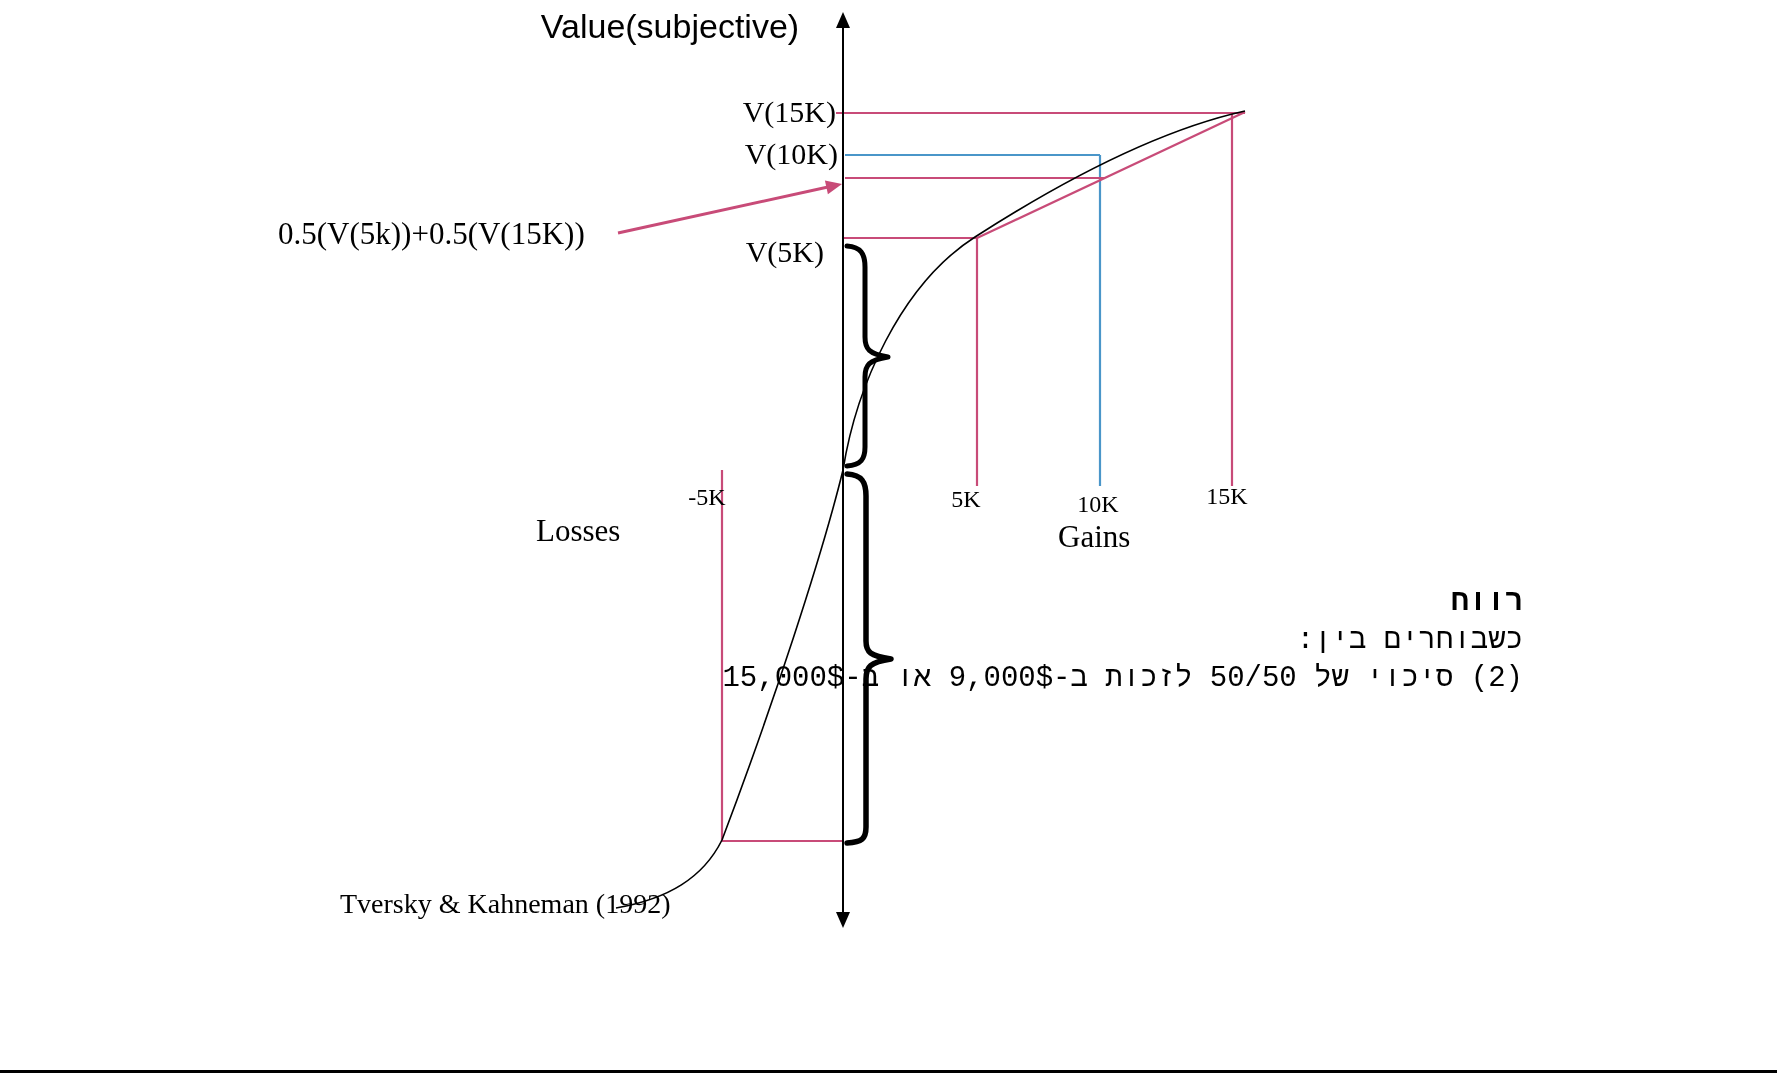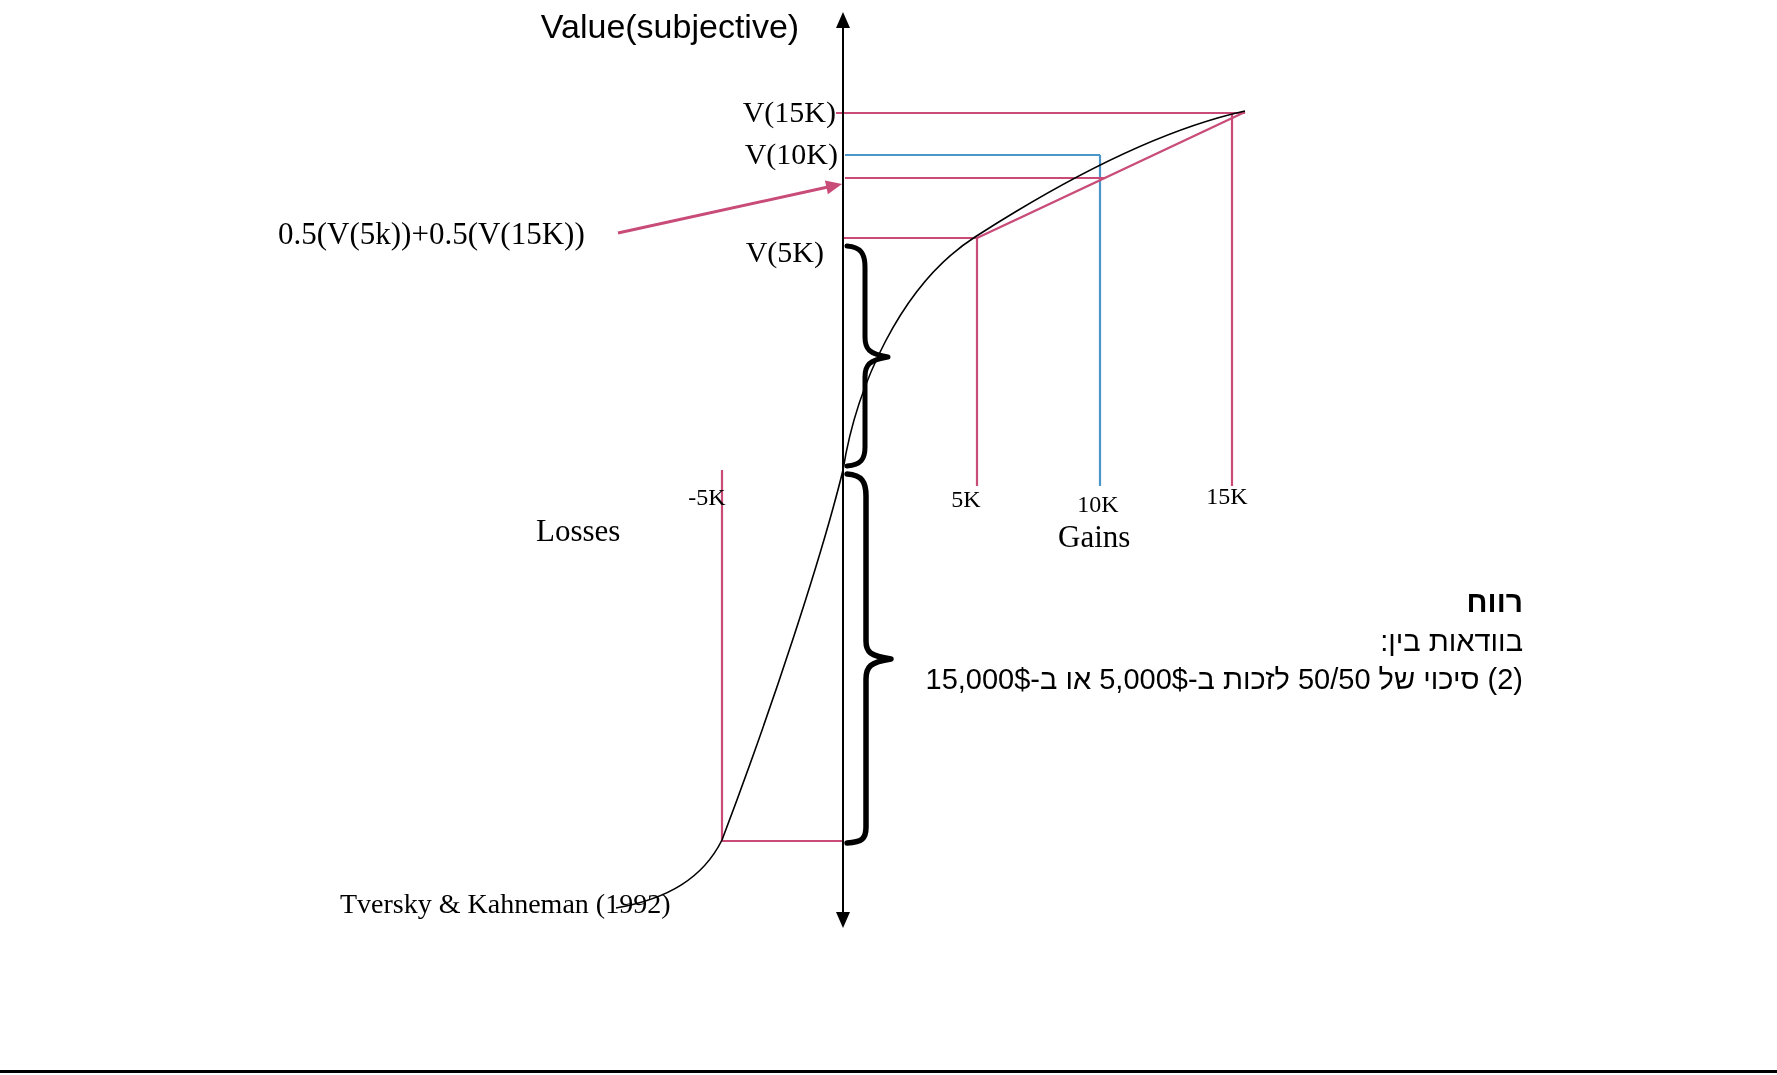--- a/index.html
+++ b/index.html
@@ -20,21 +20,21 @@
   .fs28{font-size:28px;}
   .fs24{font-size:24px;}
   .hebrew{
     position:absolute;
     top:583px;right:254px;
     direction:rtl;
     text-align:right;
     color:#000;
     font-size:29px;
     line-height:38.5px;
-    font-family:Liberation Sans, sans-serif;
+    font-family:Liberation Mono, monospace;
     white-space:nowrap;
   }
   .heb-title{font-weight:bold;font-size:30px;}
 </style>
 </head>
 <body>
 
 <div class="slide">
   <svg width="1777" height="1075" viewBox="0 0 1777 1075">
 
@@ -79,16 +79,16 @@
     <text x="1098" y="512" text-anchor="middle" class="ts fs24">10K</text>
     <text x="1227" y="504" text-anchor="middle" class="ts fs24">15K</text>
 
     <text x="340" y="913" text-anchor="start" class="ts fs28">Tversky &amp; Kahneman (1992)</text>
 
     <rect x="0" y="1070" width="1777" height="3" fill="#000000"></rect>
   </svg>
 
   <div class="hebrew" dir="rtl">
     <div class="heb-title">רווח</div>
-    <div>בוודאות בין:</div>
-    <div>(2) סיכוי של 50/50 לזכות ב-5,000$ או ב-15,000$</div>
+    <div>כשבוחרים בין:</div>
+    <div>(2) סיכוי של 50/50 לזכות ב-9,000$ או ב-15,000$</div>
   </div>
 </div>
 
 </body></html>

